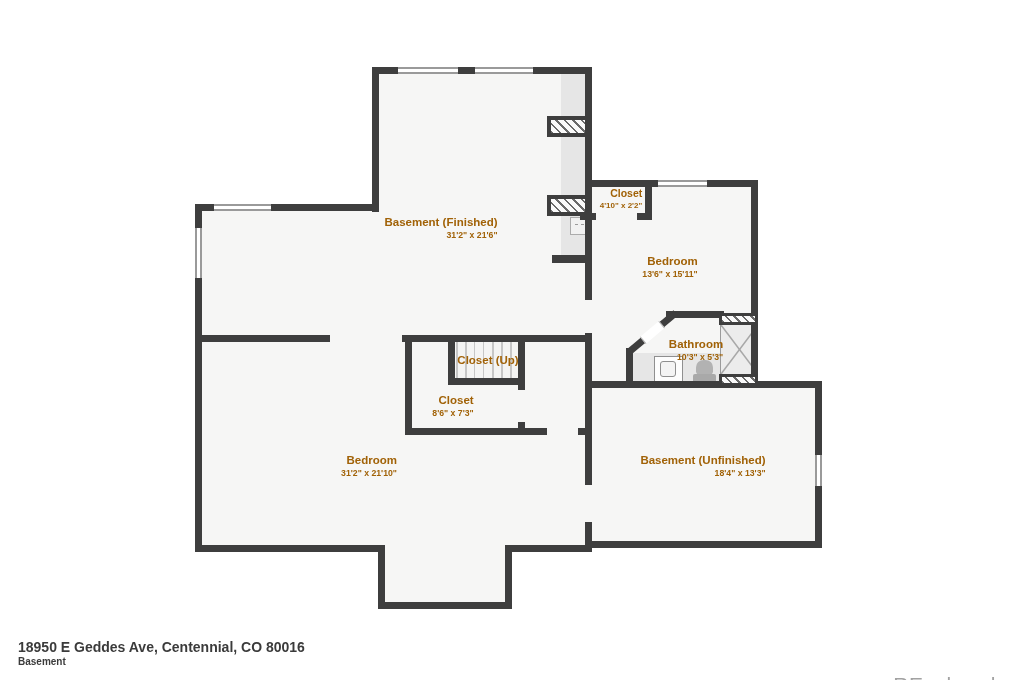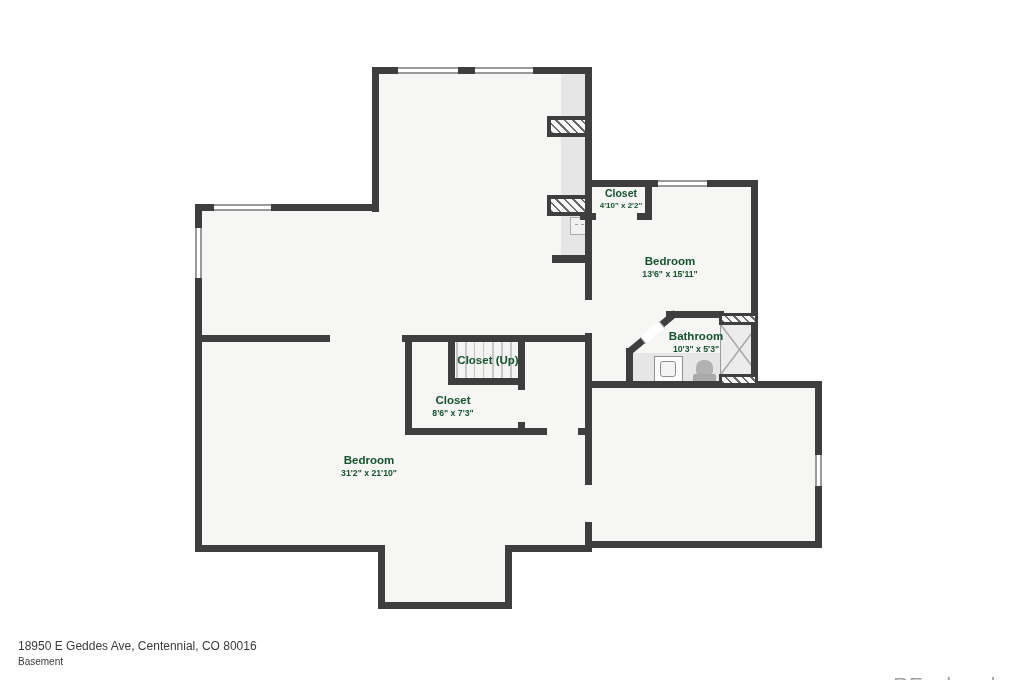--- a/index.html
+++ b/index.html
@@ -16,25 +16,25 @@
   .hatch-thin{border-width:3px;}
   .treads{position:absolute;background:repeating-linear-gradient(to right,#c6c6c6 0 1.5px,#f4f4f3 1.5px 9px);}
   .diagwall{position:absolute;background:#3e3e3e;transform-origin:0 0;}
   .diagdoor{position:absolute;background:#ffffff;border-left:1px solid #b5b5b5;border-right:1px solid #b5b5b5;box-sizing:border-box;}
   .vanity{position:absolute;background:#fdfdfd;border:1.5px solid #8f8f8f;}
   .sink{position:absolute;left:5px;top:4px;width:14px;height:14px;border:1.2px solid #8f8f8f;border-radius:3px;background:#f4f4f4;}
   .toilet-bowl{position:absolute;left:3px;top:0;width:17px;height:16px;background:#b2b2b2;border-radius:45% 45% 30% 30%;}
   .toilet-tank{position:absolute;left:0;top:14px;width:23px;height:9px;background:#a9a9a9;border-radius:2px;}
   .appliance{position:absolute;background:#f1f1f1;border:1px solid #ababab;}
   .appliance span{position:absolute;left:4px;top:6px;width:9px;border-top:1.5px dashed #9a9a9a;}
-  .room-label{position:absolute;transform:translateX(-50%);text-align:center;color:#14532d;white-space:nowrap;}
+  .room-label{position:absolute;transform:translateX(-50%);text-align:right;color:#a16207;white-space:nowrap;}
   .rl-name{font-size:11.5px;font-weight:700;line-height:13px;}
   .rl-dims{font-size:8.7px;font-weight:600;line-height:11px;margin-top:1px;}
-  .addr{position:absolute;left:18px;top:639px;font-size:12px;font-weight:400;color:#3b3b3b;}
-  .level{position:absolute;left:18px;top:656px;font-size:10px;font-weight:400;color:#3b3b3b;}
+  .addr{position:absolute;left:18px;top:639px;font-size:14px;font-weight:700;color:#3b3b3b;}
+  .level{position:absolute;left:18px;top:656px;font-size:10px;font-weight:700;color:#3b3b3b;}
   .disclaimer{position:absolute;left:50%;transform:translateX(-50%);top:660px;font-size:7.8px;font-weight:700;color:#4e4e4e;white-space:nowrap;}
   .watermark{position:absolute;right:12px;top:645px;font-size:21px;font-weight:300;color:#a2a2a2;letter-spacing:0.5px;margin-top:28px;}
 </style>
 </head>
 <body>
 
 <div id="stage">
 
   <div class="fill" style="left:375px;top:70px;width:214px;height:140px;"></div>
   <div class="fill" style="left:198px;top:208px;width:391px;height:134px;"></div>
@@ -108,41 +108,49 @@
   <div class="hatch hatch-thin" style="left:719px;top:313px;width:39px;height:12px;"></div>
   <div class="hatch hatch-thin" style="left:719px;top:374px;width:39px;height:12px;"></div>
 
   <div class="winh" style="left:398px;top:67px;width:60px;height:7px;"></div>
   <div class="winh" style="left:475px;top:67px;width:58px;height:7px;"></div>
   <div class="winh" style="left:214px;top:204px;width:57px;height:7px;"></div>
   <div class="winh" style="left:658px;top:180px;width:49px;height:7px;"></div>
   <div class="winv" style="left:195px;top:228px;width:7px;height:50px;"></div>
   <div class="winv" style="left:815px;top:455px;width:7px;height:31px;"></div>
 
+  <div class="room-label" style="left:441px;top:216px;">
+    <div class="rl-name">Basement (Finished)</div>
+    <div class="rl-dims">31'2" x 21'6"</div>
+  </div>
   <div class="room-label" style="left:621px;top:187px;">
     <div class="rl-name" style="font-size:10.5px;line-height:12px;">Closet</div>
     <div class="rl-dims" style="font-size:8px;">4'10" x 2'2"</div>
   </div>
   <div class="room-label" style="left:670px;top:255px;">
     <div class="rl-name">Bedroom</div>
     <div class="rl-dims">13'6" x 15'11"</div>
   </div>
-  <div class="room-label" style="left:696px;top:330px;">
+  <div class="room-label" style="left:696px;top:338px;">
     <div class="rl-name">Bathroom</div>
     <div class="rl-dims">10'3" x 5'3"</div>
   </div>
   <div class="room-label" style="left:488px;top:354px;">
     <div class="rl-name">Closet (Up)</div>
   </div>
   <div class="room-label" style="left:453px;top:394px;">
     <div class="rl-name">Closet</div>
     <div class="rl-dims">8'6" x 7'3"</div>
   </div>
   <div class="room-label" style="left:369px;top:454px;">
     <div class="rl-name">Bedroom</div>
     <div class="rl-dims">31'2" x 21'10"</div>
   </div>
+  <div class="room-label" style="left:703px;top:454px;">
+    <div class="rl-name">Basement (Unfinished)</div>
+    <div class="rl-dims">18'4" x 13'3"</div>
+  </div>
 
   <div class="addr">18950 E Geddes Ave, Centennial, CO 80016</div>
   <div class="level">Basement</div>
   <div class="watermark">REcolorado</div>
 
 </div>
 
 </body></html>

